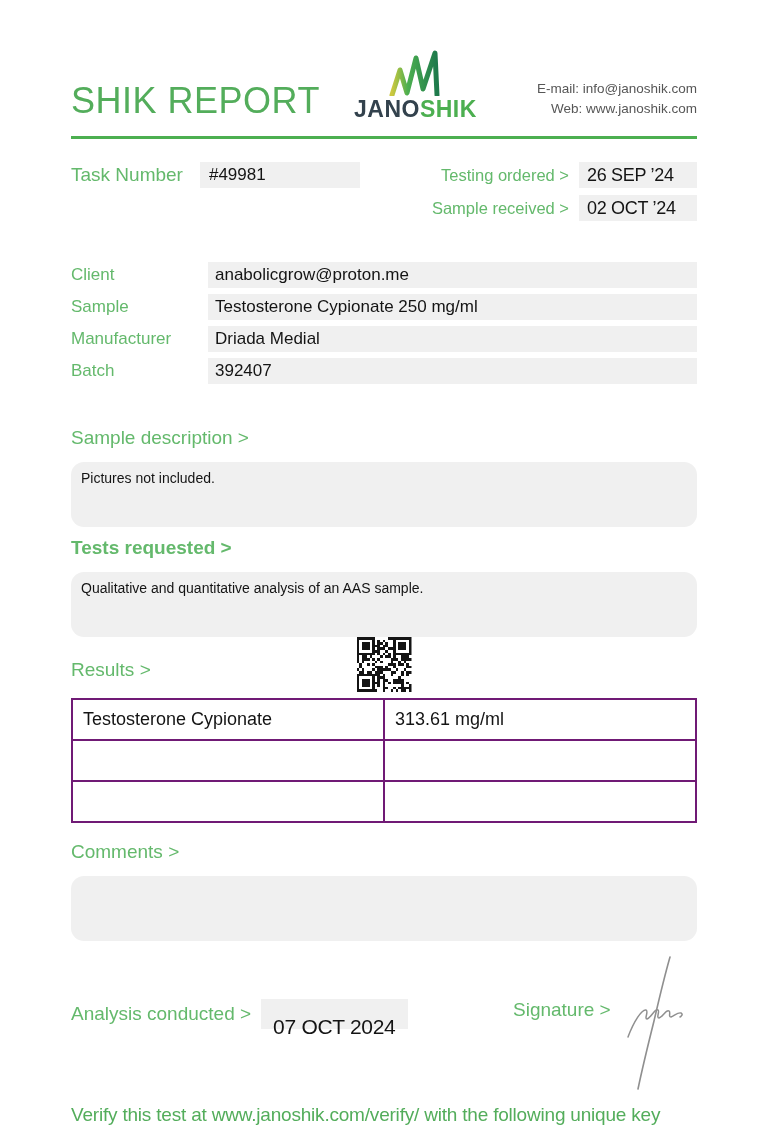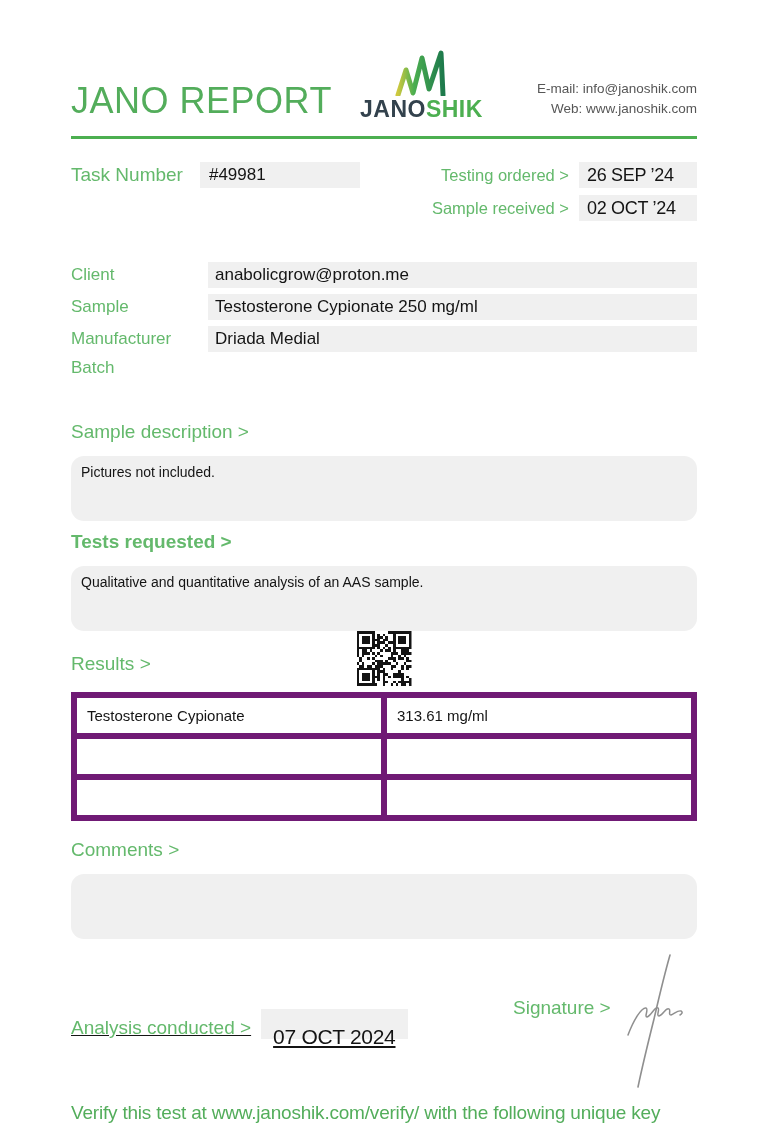--- a/index.html
+++ b/index.html
@@ -45,45 +45,45 @@
   .section-heading { font-size:19px; }
   .gray-box { background:#f0f0f0; height:65px; padding:8px 10px; font-size:14px; }
   .sample-desc-heading { margin-top:43px; }
   .tests-heading { margin-top:10px;font-weight:bold; }
   .box-gap { margin-top:13px;border-radius:13px; }
 
   
   .results-area { position:relative; padding-top:22px; }
   .qr { position:absolute; left:50%; transform:translateX(-50%); top:0; width:55px; height:55px; }
   .results-table { width:100%; border-collapse:collapse; margin-top:17px; }
-  .results-table td { border:6px solid #701a75; height:41px; padding:0 10px; font-size:15px; }
+  .results-table td { border:2px solid #701a75; height:41px; padding:0 10px; font-size:18px; }
   .results-table td.col-substance { width:50%; }
 
   
   .comments-heading { margin-top:18px; }
 
   
   .bottom-row { position:relative; height:150px; }
-  .analysis { position:absolute; left:0; top:70px; display:flex; align-items:flex-end;text-decoration:underline; }
+  .analysis { position:absolute; left:0; top:58px; display:flex; align-items:center; }
   .analysis-label { font-size:19px; }
   .analysis-chip { margin-left:10px; height:30px; line-height:30px; padding:13px 12px; font-size:21px; letter-spacing:-0.3px; }
   .signature-label { position:absolute; left:442px; top:58px; font-size:19px; }
   .signature-svg { position:absolute; right:5px; top:12px; }
 
   
   .verify-line { margin-top:13px; font-size:19px; letter-spacing:-0.2px; white-space:nowrap; color:#53ad5b; }
   .key-box { margin-top:13px; height:29px; line-height:29px; text-align:center; font-size:15px; letter-spacing:0.5px; }
 </style>
 </head>
 <body>
 
 <div class="content">
 
   <div class="header">
-    <div class="report-title">JANO REPORT</div>
+    <div class="report-title">SHIK REPORT</div>
     <div class="logo">
       <span class="logo-icon">
         <svg width="58" height="46" viewBox="0 0 58 46">
           <defs>
             <linearGradient id="lg" x1="0" y1="0" x2="1" y2="0">
               <stop offset="0" stop-color="#cdc83f"></stop>
               <stop offset="0.35" stop-color="#4caf50"></stop>
               <stop offset="1" stop-color="#1e7a4c"></stop>
             </linearGradient>
           </defs>
@@ -125,20 +125,21 @@
     <div class="info-row">
       <span class="green-label info-label">Sample</span>
       <span class="chip info-value">Testosterone Cypionate 250 mg/ml</span>
     </div>
     <div class="info-row">
       <span class="green-label info-label">Manufacturer</span>
       <span class="chip info-value">Driada Medial</span>
     </div>
     <div class="info-row">
       <span class="green-label info-label">Batch</span>
+      <span class="chip info-value">392407</span>
     </div>
   </div>
 
   <div class="section-heading green-label sample-desc-heading">Sample description &gt;</div>
   <div class="gray-box box-gap">Pictures not included.</div>
 
   <div class="section-heading green-label tests-heading">Tests requested &gt;</div>
   <div class="gray-box box-gap">Qualitative and quantitative analysis of an AAS sample.</div>
 
   <div class="results-area">

